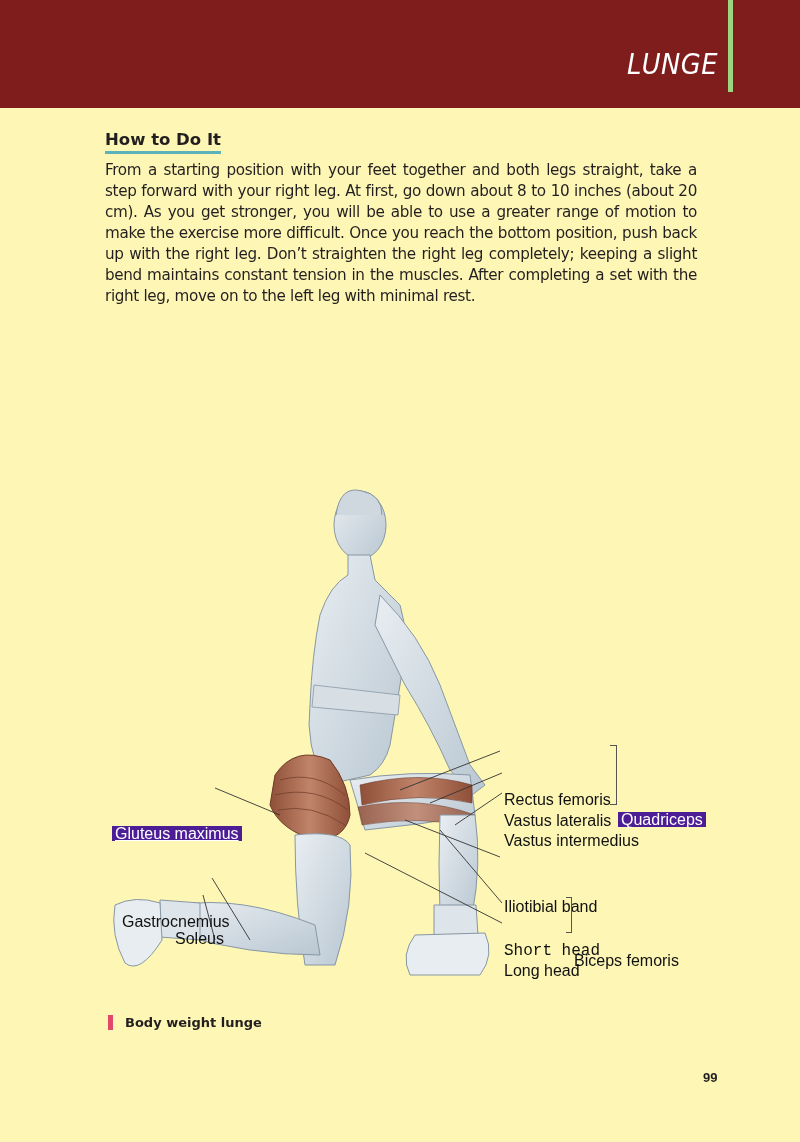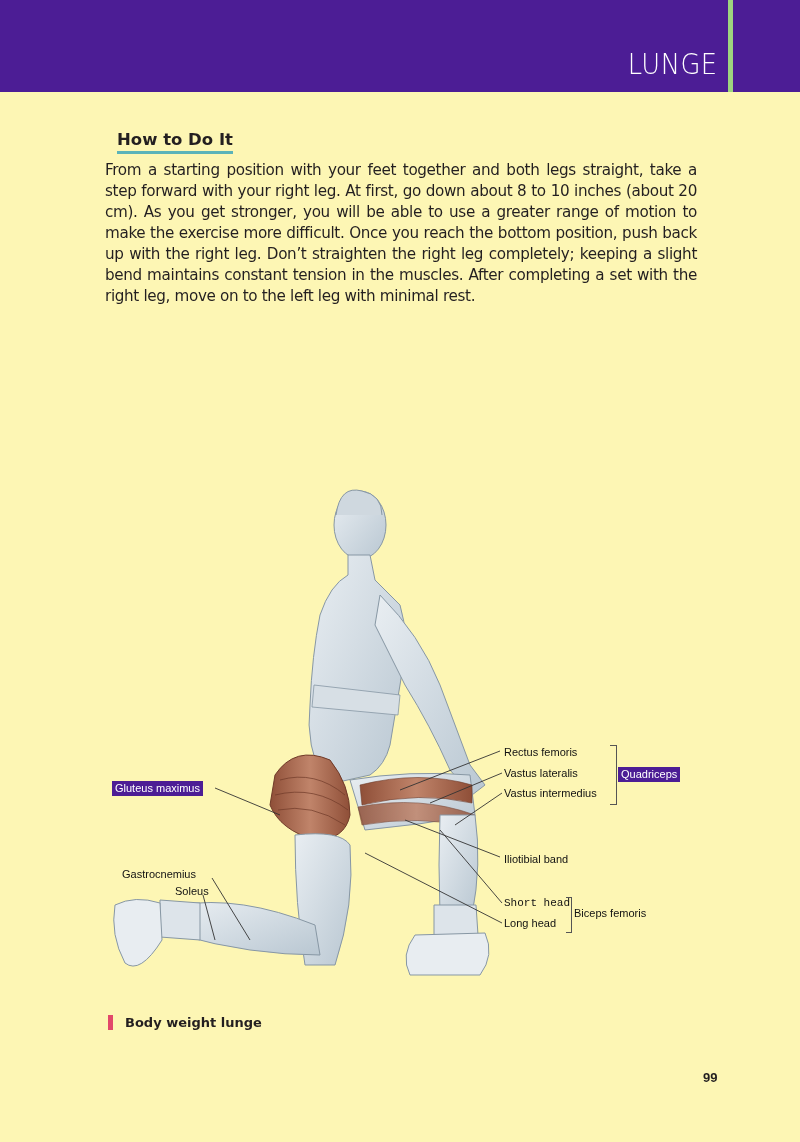--- a/index.html
+++ b/index.html
@@ -3,52 +3,53 @@
   <meta charset="utf-8">
   <style>
     html, body { margin: 0; padding: 0; }
     body {
       width: 800px; height: 1142px; position: relative; overflow: hidden;
       background: #FDF6B4;
       font-family: "Liberation Sans", sans-serif;
       color: #231f20;
     }
     .header {
-      position: absolute; left: 0; top: 0; width: 800px; height: 92px;
-      background: #4c1d95;
+      position: absolute; left: 0; top: 0; width: 800px; height: 108px;
+      background: #7f1d1d;
+      font-style: italic;
     }
     .header-rule {
       position: absolute; left: 728px; top: 0; width: 5px; height: 92px;
       background: #9ED47F;
     }
     .header-title {
       position: absolute; right: 82px; top: 48px;
       font-family: "DejaVu Sans", sans-serif;
       font-size: 28px; font-weight: 300; color: #ffffff; letter-spacing: 0.5px;
       transform: scaleX(0.92); transform-origin: right center;
     }
     .content {
       position: absolute; left: 105px; top: 110px; width: 592px;
       font-family: "DejaVu Sans", sans-serif;
       font-size: 15.2px; line-height: 21px; color: #231f20;
       letter-spacing: -0.35px;
     }
     .content p { margin: 0; text-align: justify; }
     .content p.indent { text-indent: 20px; }
     .section-heading {
-      display: inline-block; margin: 20px 0 6px 12px;
+      display: inline-block; margin: 20px 0 6px 0;
       font-size: 16.5px; font-weight: bold; letter-spacing: 0;
       border-bottom: 3px solid #5BB3B9; padding-bottom: 1px; line-height: 20px;
     }
     .figure {
       position: absolute; left: 100px; top: 485px; width: 620px; height: 520px;
     }
     .label {
-      position: absolute; font-size: 11px; color: #111;
-      font-family: "Liberation Sans", sans-serif; white-space: nowrap;
+      position: absolute; font-size: 16px; color: #111;
+      font-family: "Liberation Sans", sans-serif; white-space: nowrap; margin-top: 45px;
     }
     .label.tag {
       background: #4c1d95; color: #fff; padding: 0 3px; line-height: 15px;
     }
     .bracket {
       position: absolute; border: 1px solid #555; border-left: none;
     }
     .caption {
       position: absolute; left: 108px; top: 1015px;
       font-family: "DejaVu Sans", sans-serif; font-size: 13px; font-weight: bold;
@@ -124,21 +125,21 @@
       <line x1="402" y1="288" x2="330" y2="318"></line>
       <line x1="402" y1="308" x2="355" y2="340"></line>
       <line x1="400" y1="372" x2="305" y2="335"></line>
       <line x1="402" y1="418" x2="340" y2="345"></line>
       <line x1="402" y1="438" x2="265" y2="368"></line>
       <line x1="112" y1="393" x2="150" y2="455"></line>
       <line x1="103" y1="410" x2="115" y2="455"></line>
     </g>
   </svg>
 
-  <span class="label tag" style="left:12px; top:296px;">Gluteus maximus</span>
+  <span class="label tag" style="left:12px; top:296px;text-decoration:underline;">Gluteus maximus</span>
 
   <span class="label" style="left:404px; top:261px;">Rectus femoris</span>
   <span class="label" style="left:404px; top:282px;">Vastus lateralis</span>
   <span class="label" style="left:404px; top:302px;">Vastus intermedius</span>
   <div class="bracket" style="left:510px; top:260px; width:6px; height:58px;"></div>
   <span class="label tag" style="left:518px; top:282px;">Quadriceps</span>
 
   <span class="label" style="left:404px; top:368px;">Iliotibial band</span>
 
   <span class="label" style="left:404px; top:412px;font-family:Liberation Mono, monospace;">Short head</span>

